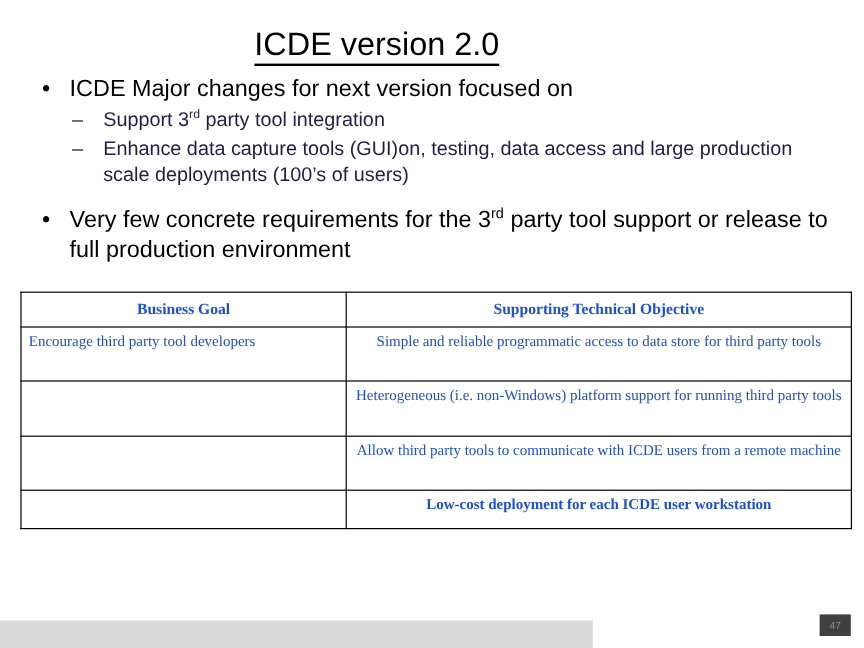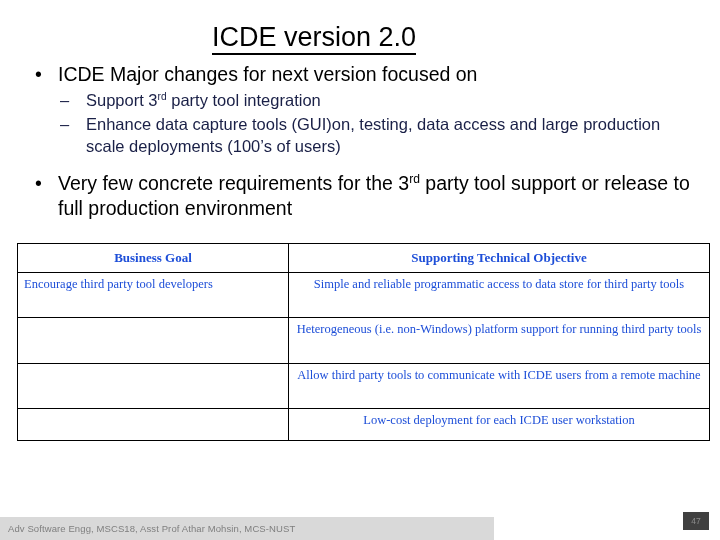--- a/index.html
+++ b/index.html
@@ -112,21 +112,21 @@
     font-weight: bold;
     padding-top: 6px;
     padding-bottom: 6px;
     font-size: 13px;
   }
   .col-goal { width: 271px; }
   .col-obj  { width: 421px; }
 
   .cell-goal { text-align: left; }
   .cell-obj  { text-align: justify; text-align-last: center; }
-  .cell-obj.single { text-align: left; text-align-last: center; }
+  .cell-obj.single { text-align: left; text-align-last: center; font-weight: bold; }
   .cell-empty { }
 
   .row-h1 td { height: 35px; }
   .row-h2 td { height: 36px; }
   .row-h3 td { height: 22px; }
 
   
   .footer-bar {
     position: absolute;
     left: 0;
@@ -210,16 +210,15 @@
         <td class="cell-obj">Allow third party tools to communicate with ICDE users from a remote machine</td>
       </tr>
       <tr class="row-h3">
         <td class="cell-goal cell-empty"></td>
         <td class="cell-obj single">Low-cost deployment for each ICDE user workstation</td>
       </tr>
     </tbody>
   </table>
 
   <div class="footer-bar"></div>
-  <div class="footer-text">Adv Software Engg, MSCS18, Asst Prof Athar Mohsin, MCS-NUST</div>
   <div class="page-chip">47</div>
 
 </div>
 
 </body></html>

